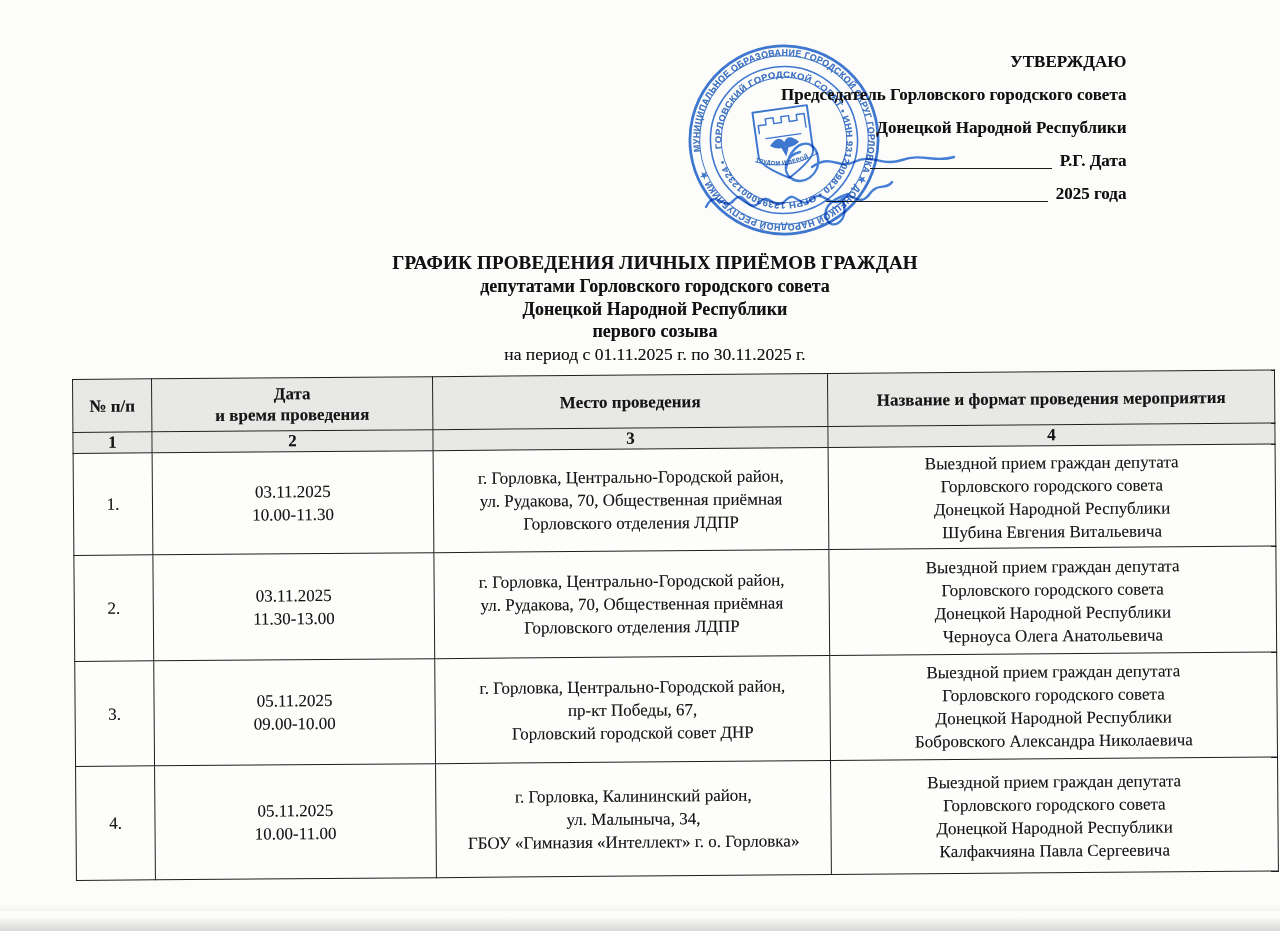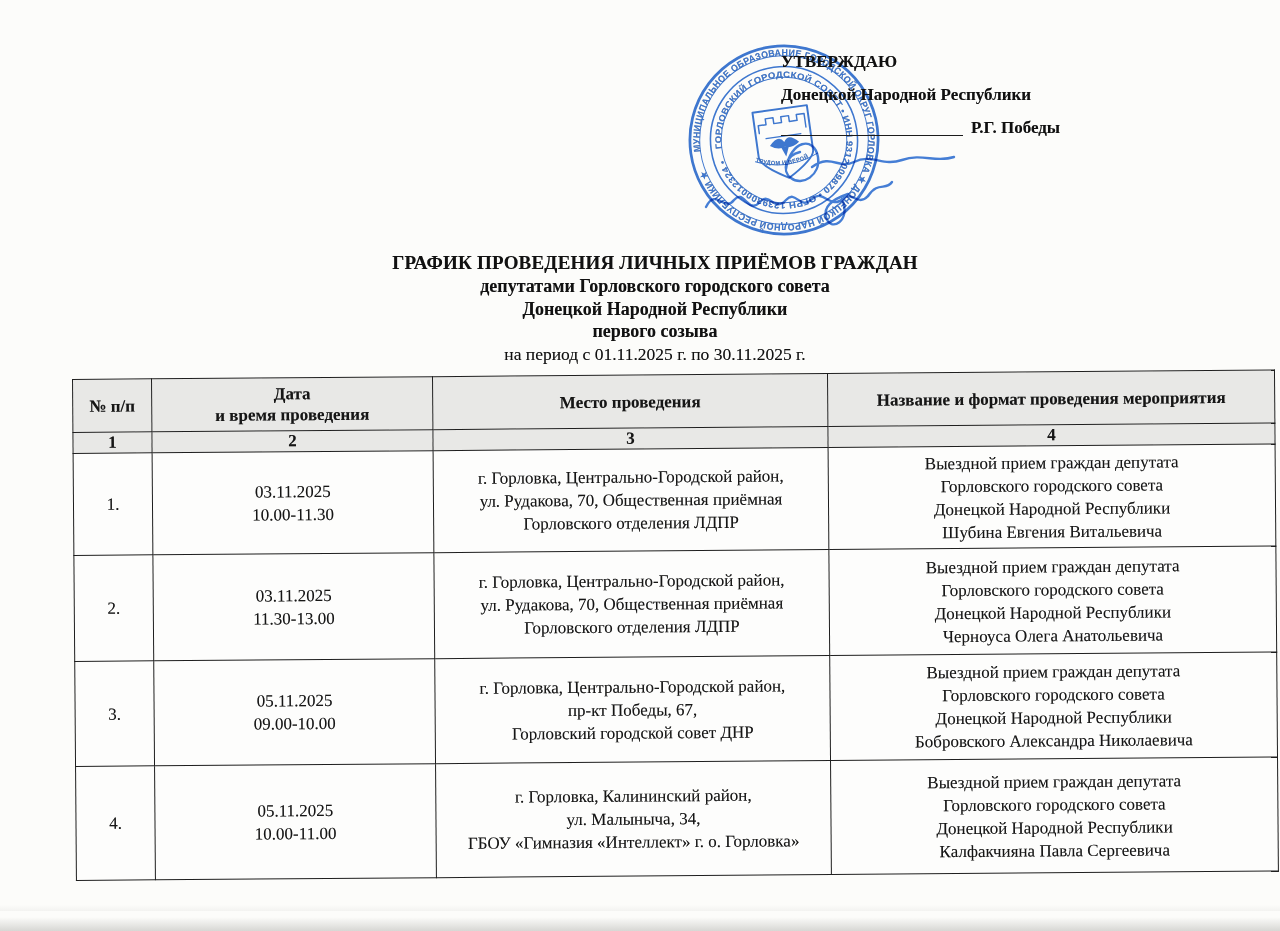--- a/index.html
+++ b/index.html
@@ -8,21 +8,21 @@
     background:#fcfcfa;
     font-family:"Liberation Serif","DejaVu Serif",serif;
     color:#1a1a1a;
     text-shadow:0 0 .35px rgba(20,20,20,.4);
   }
   .page{position:absolute;inset:0;}
 
   
   .approval{
     position:absolute;left:781px;top:52px;z-index:3;
-    font-size:17px;font-weight:700;color:#101010;white-space:nowrap;
+    font-size:17px;font-weight:700;color:#101010;white-space:nowrap;text-align:right;
   }
   .approval .al{margin-bottom:14px;line-height:19px;}
   .sig-row{margin-bottom:14px;line-height:19px;}
   .uline{display:inline-block;width:182px;height:16px;vertical-align:-3px;
          border-bottom:1.7px solid #1b1b1b;}
   .uline2{width:222px;margin-left:-40px;}
   .sig-row .nm{margin-left:8px;}
 
   
   .seal{position:absolute;left:686px;top:42px;width:196px;height:196px;z-index:1;
@@ -95,23 +95,27 @@
   <svg class="handwriting" viewBox="0 0 330 115">
     <path d="M 96,44 C 100,16 124,10 128,32 C 131,50 112,62 101,53 C 91,46 96,30 110,27"></path>
     <path d="M 122,42 C 142,28 148,45 164,37 C 182,28 192,42 212,35 C 232,28 246,38 264,32"></path>
     <path d="M 16,82 C 26,62 34,88 44,75 C 54,63 58,90 70,77 C 80,66 84,88 96,75 C 106,64 110,86 122,74 C 134,63 140,86 154,73 C 162,66 168,82 178,71"></path>
     <path d="M 152,74 C 162,96 140,108 136,92 C 133,80 146,73 158,69"></path>
     <path d="M 178,71 C 188,56 196,66 202,57"></path>
   </svg>
 
   <div class="approval">
     <div class="al">УТВЕРЖДАЮ</div>
+    <div class="al">Председатель Горловского городского совета</div>
     <div class="al">Донецкой Народной Республики</div>
     <div class="sig-row">
-      <span class="uline"></span><span class="nm">Р.Г. Победы</span>
+      <span class="uline"></span><span class="nm">Р.Г. Дата</span>
+    </div>
+    <div class="sig-row">
+      <span class="uline uline2"></span><span class="nm">2025 года</span>
     </div>
   </div>
 
   <div class="title">
     <div class="t1">ГРАФИК ПРОВЕДЕНИЯ ЛИЧНЫХ ПРИЁМОВ ГРАЖДАН</div>
     <div class="t2">депутатами Горловского городского совета</div>
     <div class="t2">Донецкой Народной Республики</div>
     <div class="t2">первого созыва</div>
     <div class="t5">на период с 01.11.2025 г. по 30.11.2025 г.</div>
   </div>

